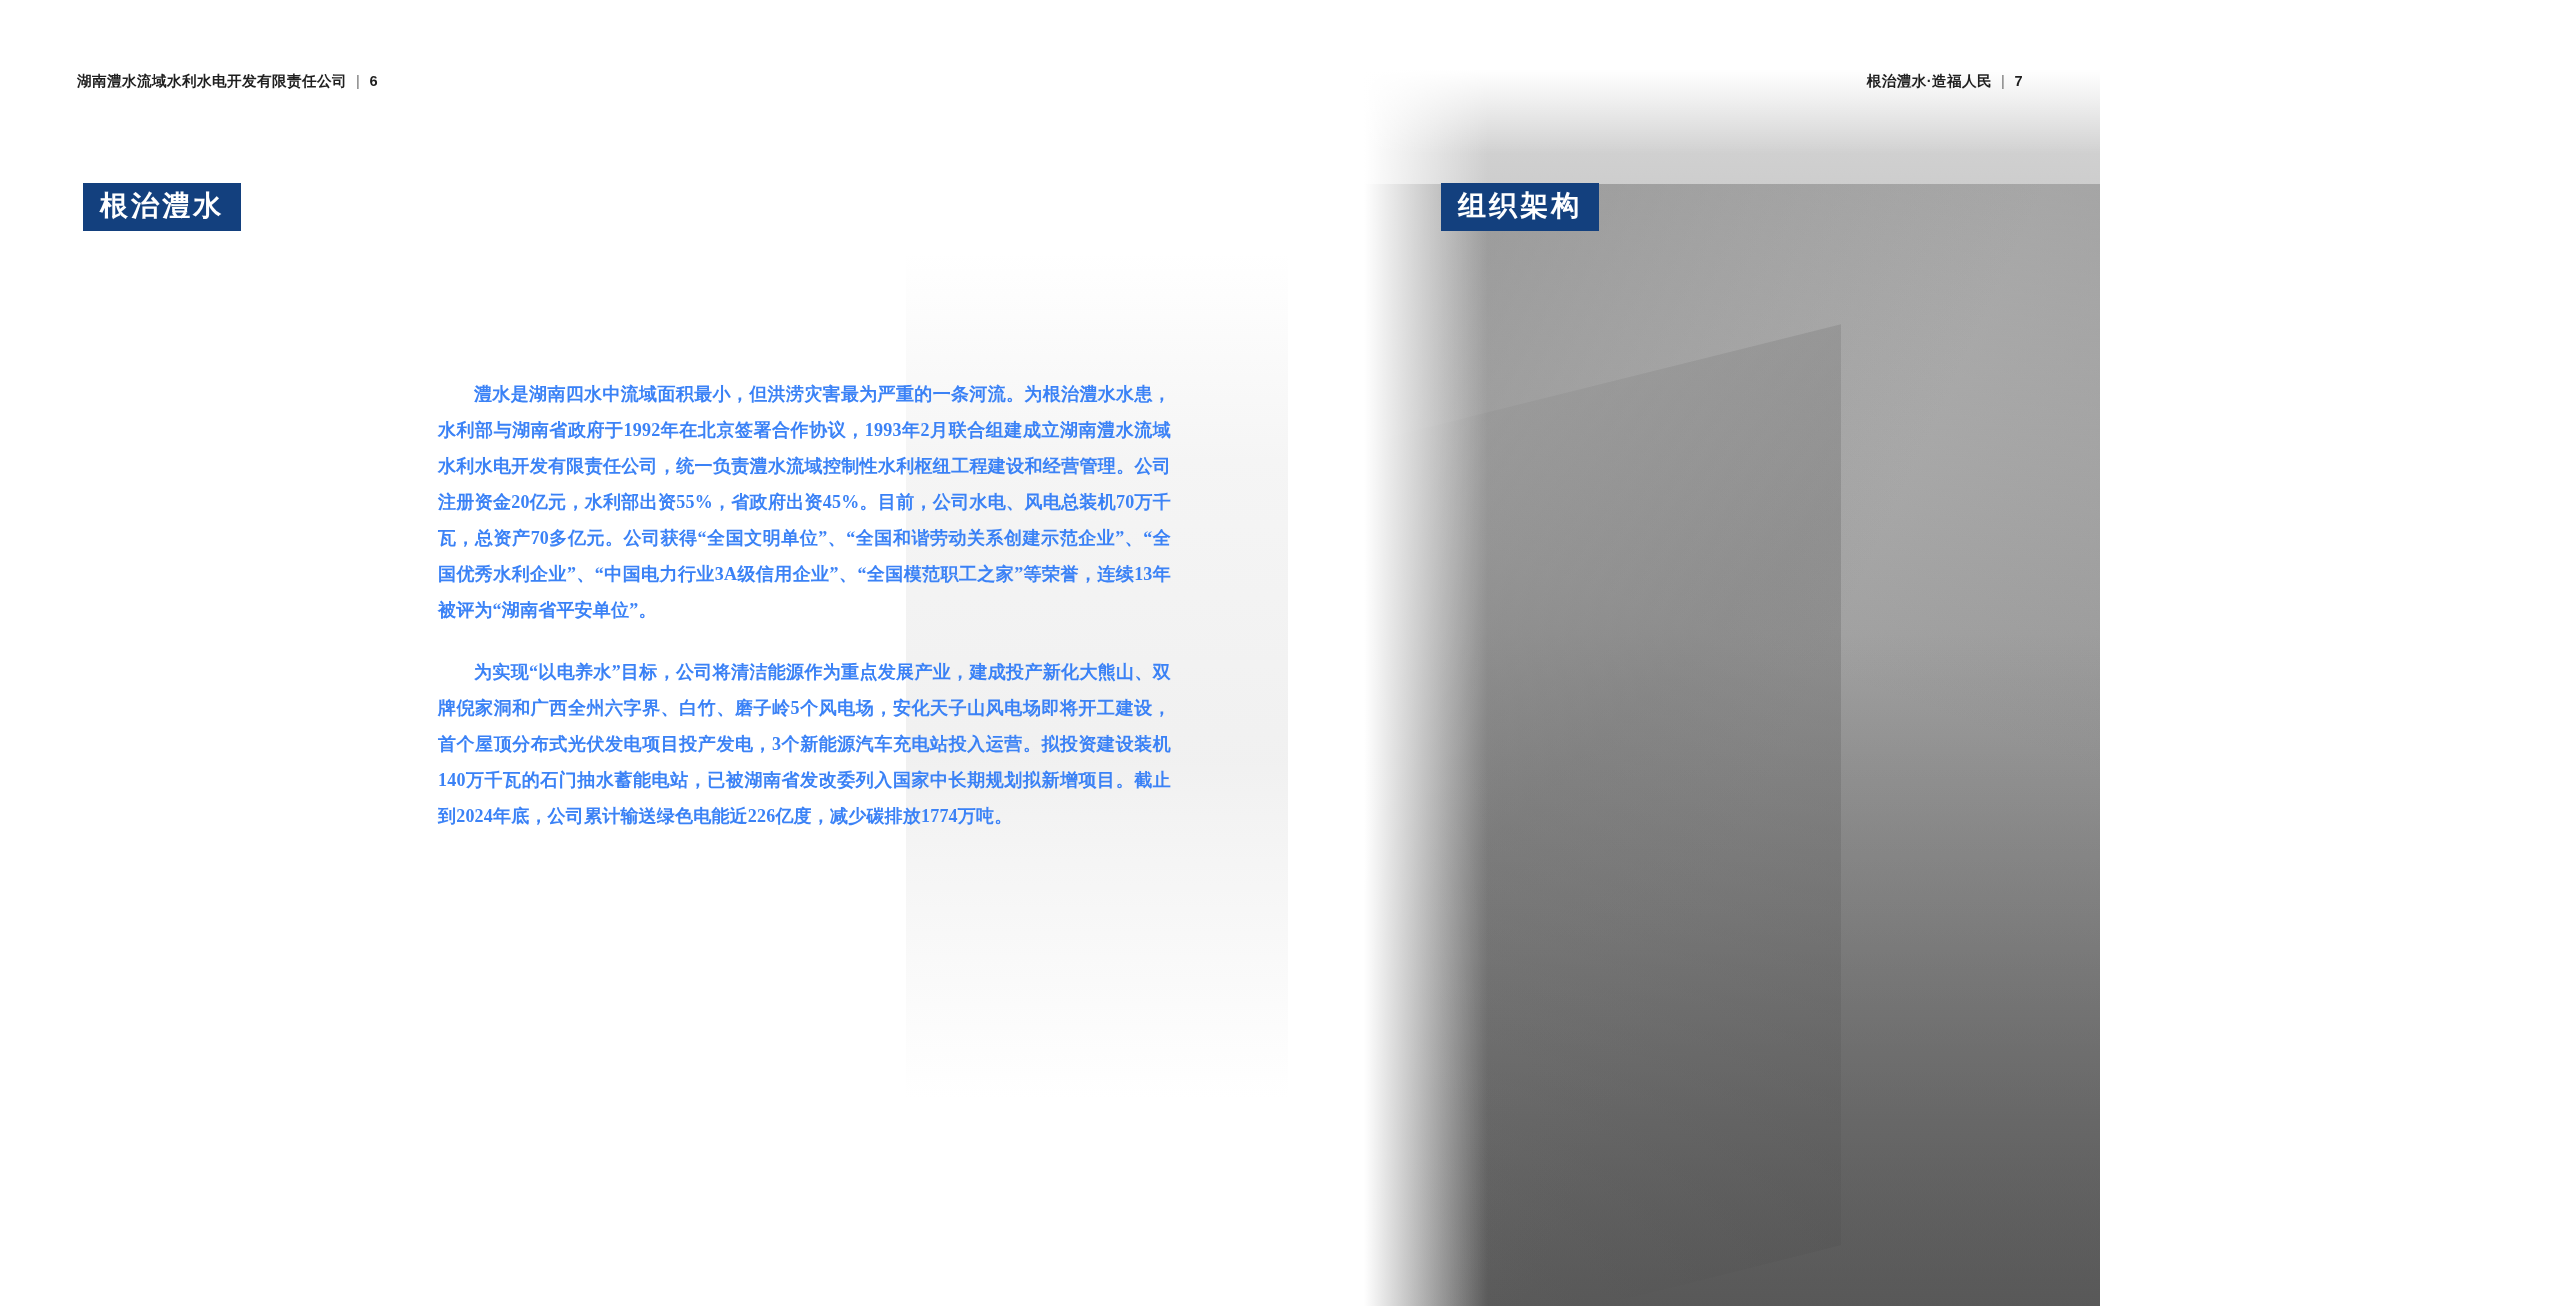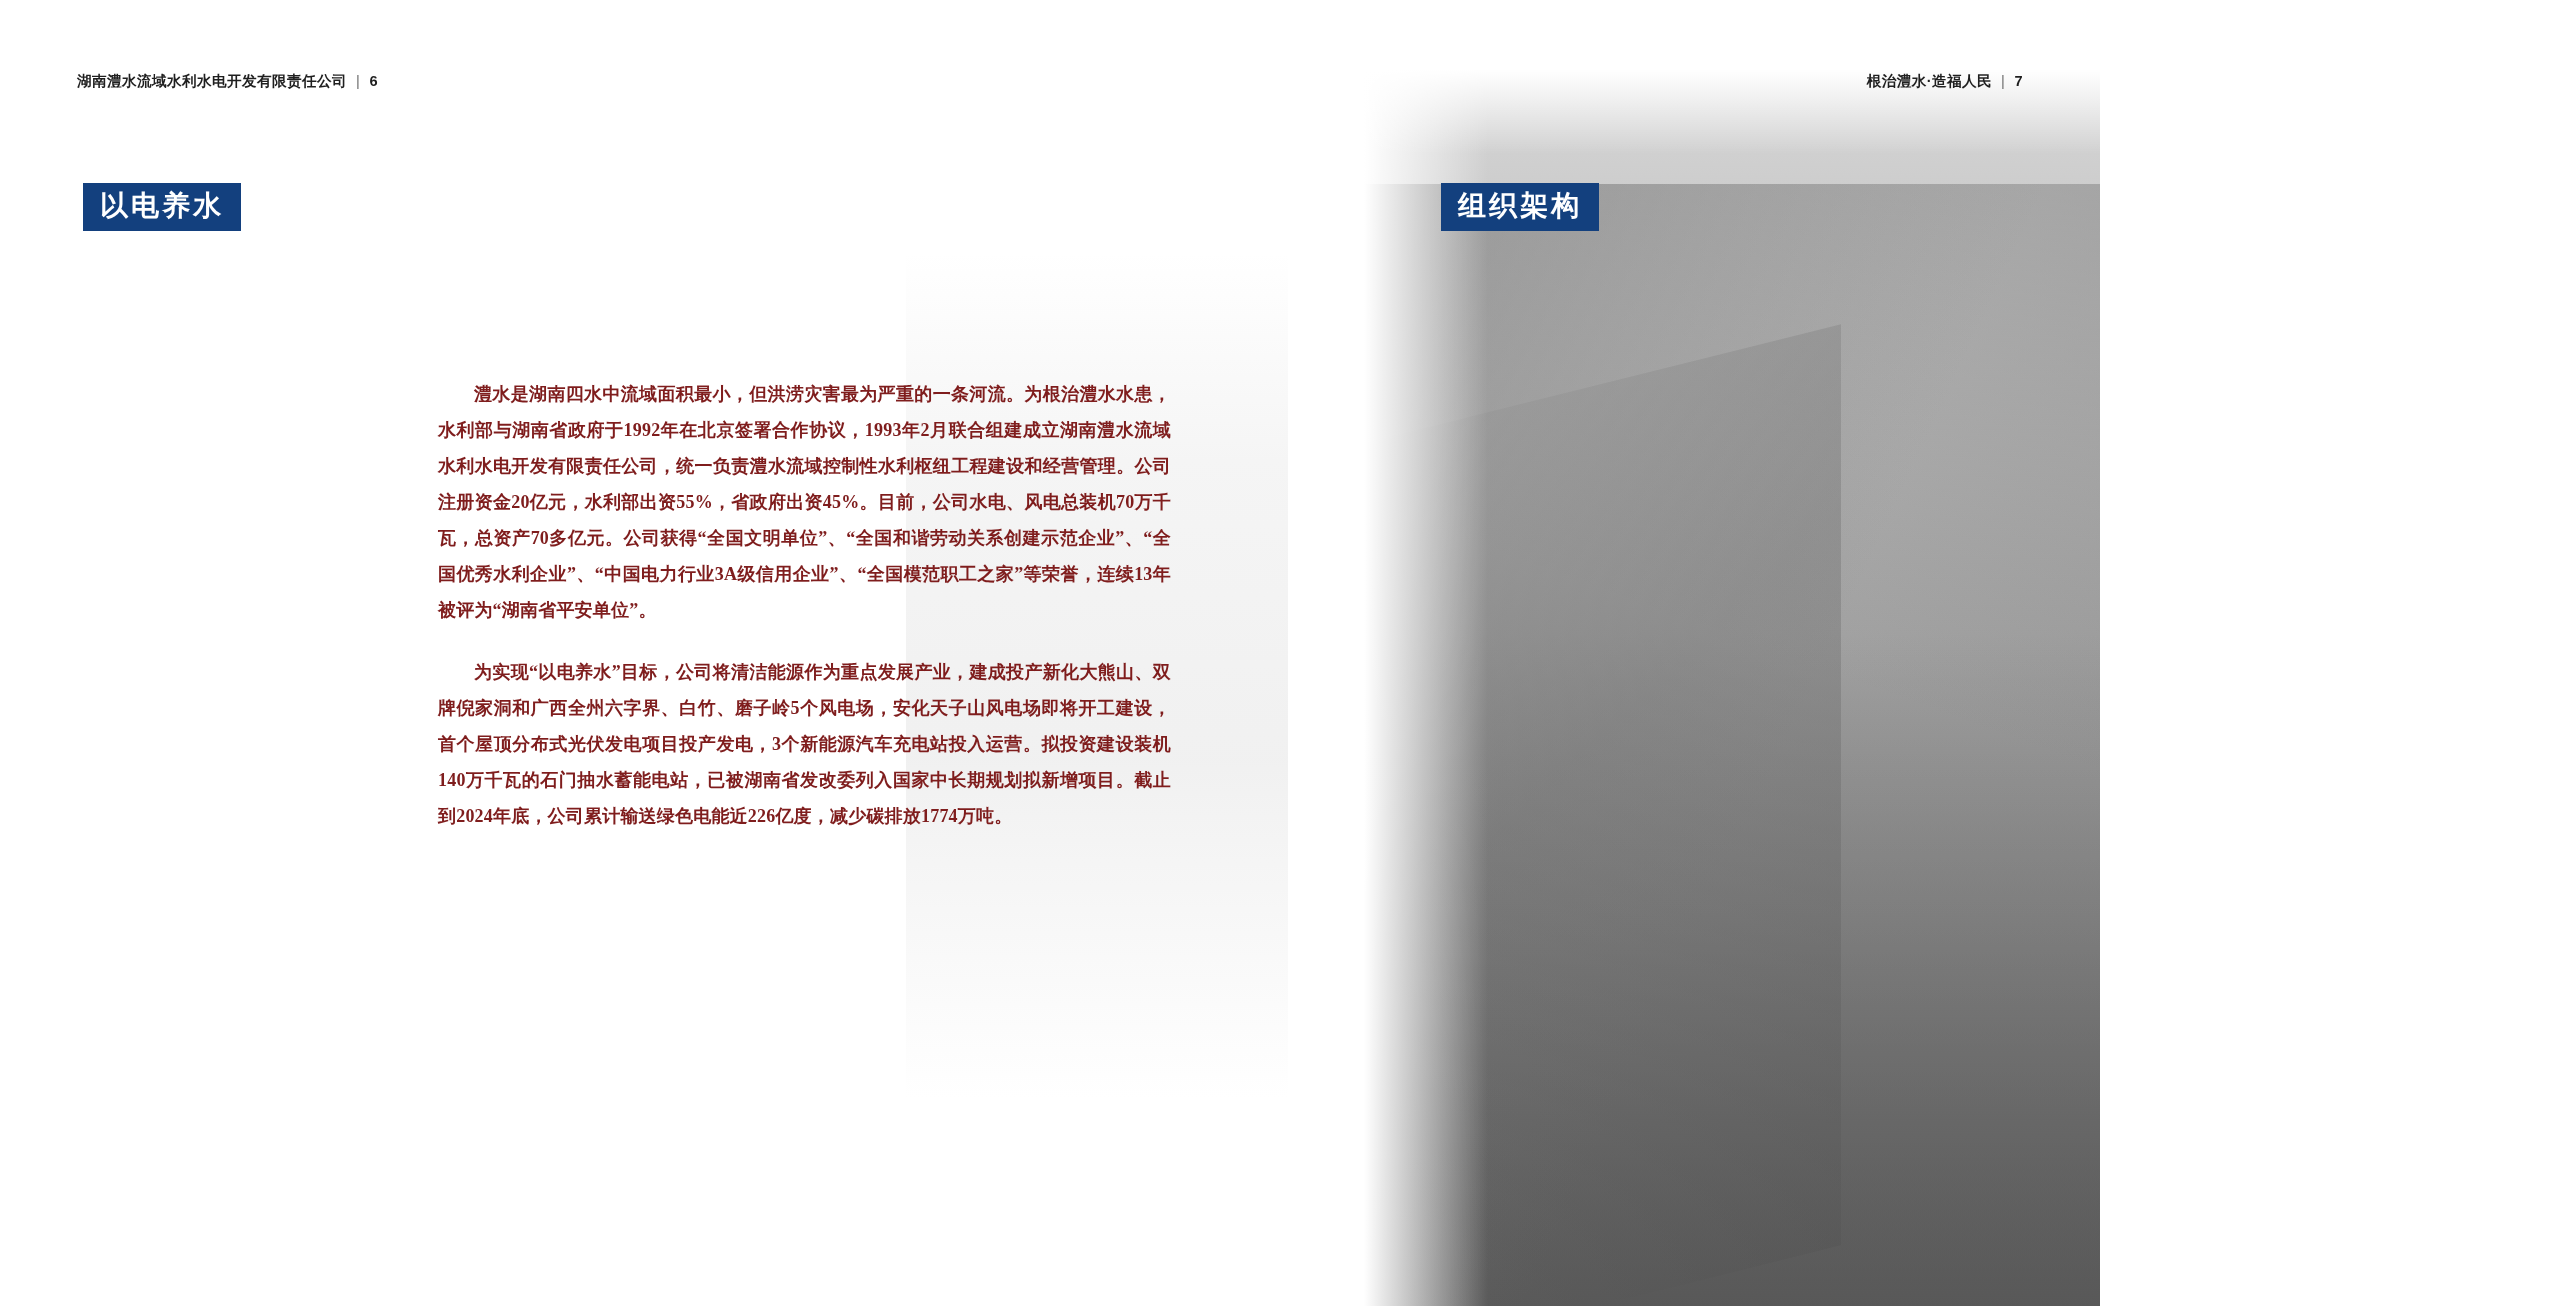--- a/index.html
+++ b/index.html
@@ -76,21 +76,21 @@
   .chip-right { left: 1441px; top: 183px; }
 
   
   .body-copy {
     position: absolute;
     left: 438px;
     top: 376px;
     width: 733px;
     font-size: 18px;
     line-height: 36px;
-    color: #7f1d1d;
+    color: #3b82f6;
     text-align: justify;
     font-family: "Liberation Serif", "DejaVu Serif", serif;
     font-weight: 700;
     letter-spacing: 0.2px;
   }
   .body-copy p {
     margin: 0 0 26px 0;
     text-indent: 2em;
   }
   .body-copy p:last-child { margin-bottom: 0; }
@@ -170,21 +170,21 @@
 <body>
 
 <div id="page">
 
   <div class="page-left">
 
     <div class="runhead runhead-left">
       <span>湖南澧水流域水利水电开发有限责任公司</span><span class="sep">|</span><span class="pg">6</span>
     </div>
 
-    <div class="chip chip-left">以电养水</div>
+    <div class="chip chip-left">根治澧水</div>
 
     <div class="watermark-left"></div>
 
     <div class="body-copy">
       <p>澧水是湖南四水中流域面积最小，但洪涝灾害最为严重的一条河流。为根治澧水水患，水利部与湖南省政府于1992年在北京签署合作协议，1993年2月联合组建成立湖南澧水流域水利水电开发有限责任公司，统一负责澧水流域控制性水利枢纽工程建设和经营管理。公司注册资金20亿元，水利部出资55%，省政府出资45%。目前，公司水电、风电总装机70万千瓦，总资产70多亿元。公司获得“全国文明单位”、“全国和谐劳动关系创建示范企业”、“全国优秀水利企业”、“中国电力行业3A级信用企业”、“全国模范职工之家”等荣誉，连续13年被评为“湖南省平安单位”。</p>
       <p>为实现“以电养水”目标，公司将清洁能源作为重点发展产业，建成投产新化大熊山、双牌倪家洞和广西全州六字界、白竹、磨子岭5个风电场，安化天子山风电场即将开工建设，首个屋顶分布式光伏发电项目投产发电，3个新能源汽车充电站投入运营。拟投资建设装机140万千瓦的石门抽水蓄能电站，已被湖南省发改委列入国家中长期规划拟新增项目。截止到2024年底，公司累计输送绿色电能近226亿度，减少碳排放1774万吨。</p>
     </div>
   </div>
 
   <div class="page-right"></div>

